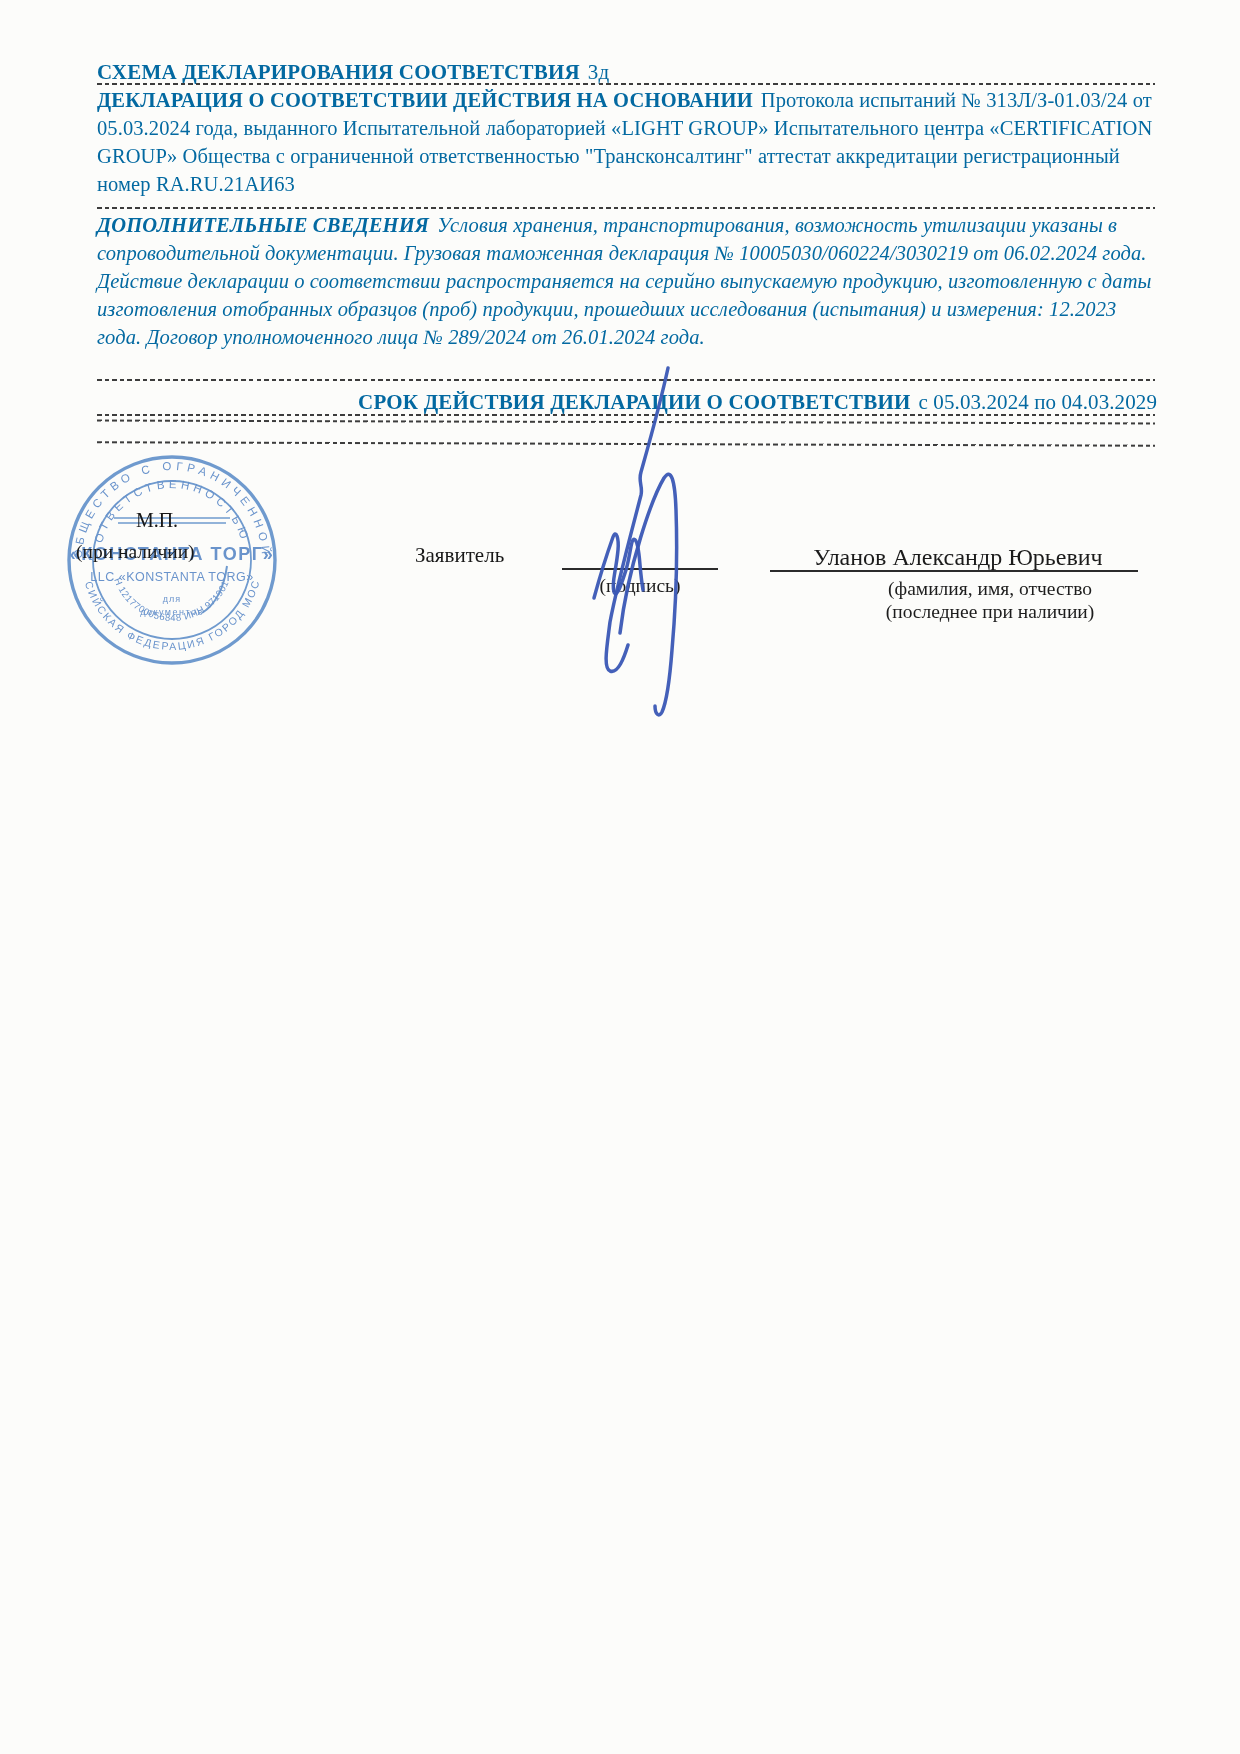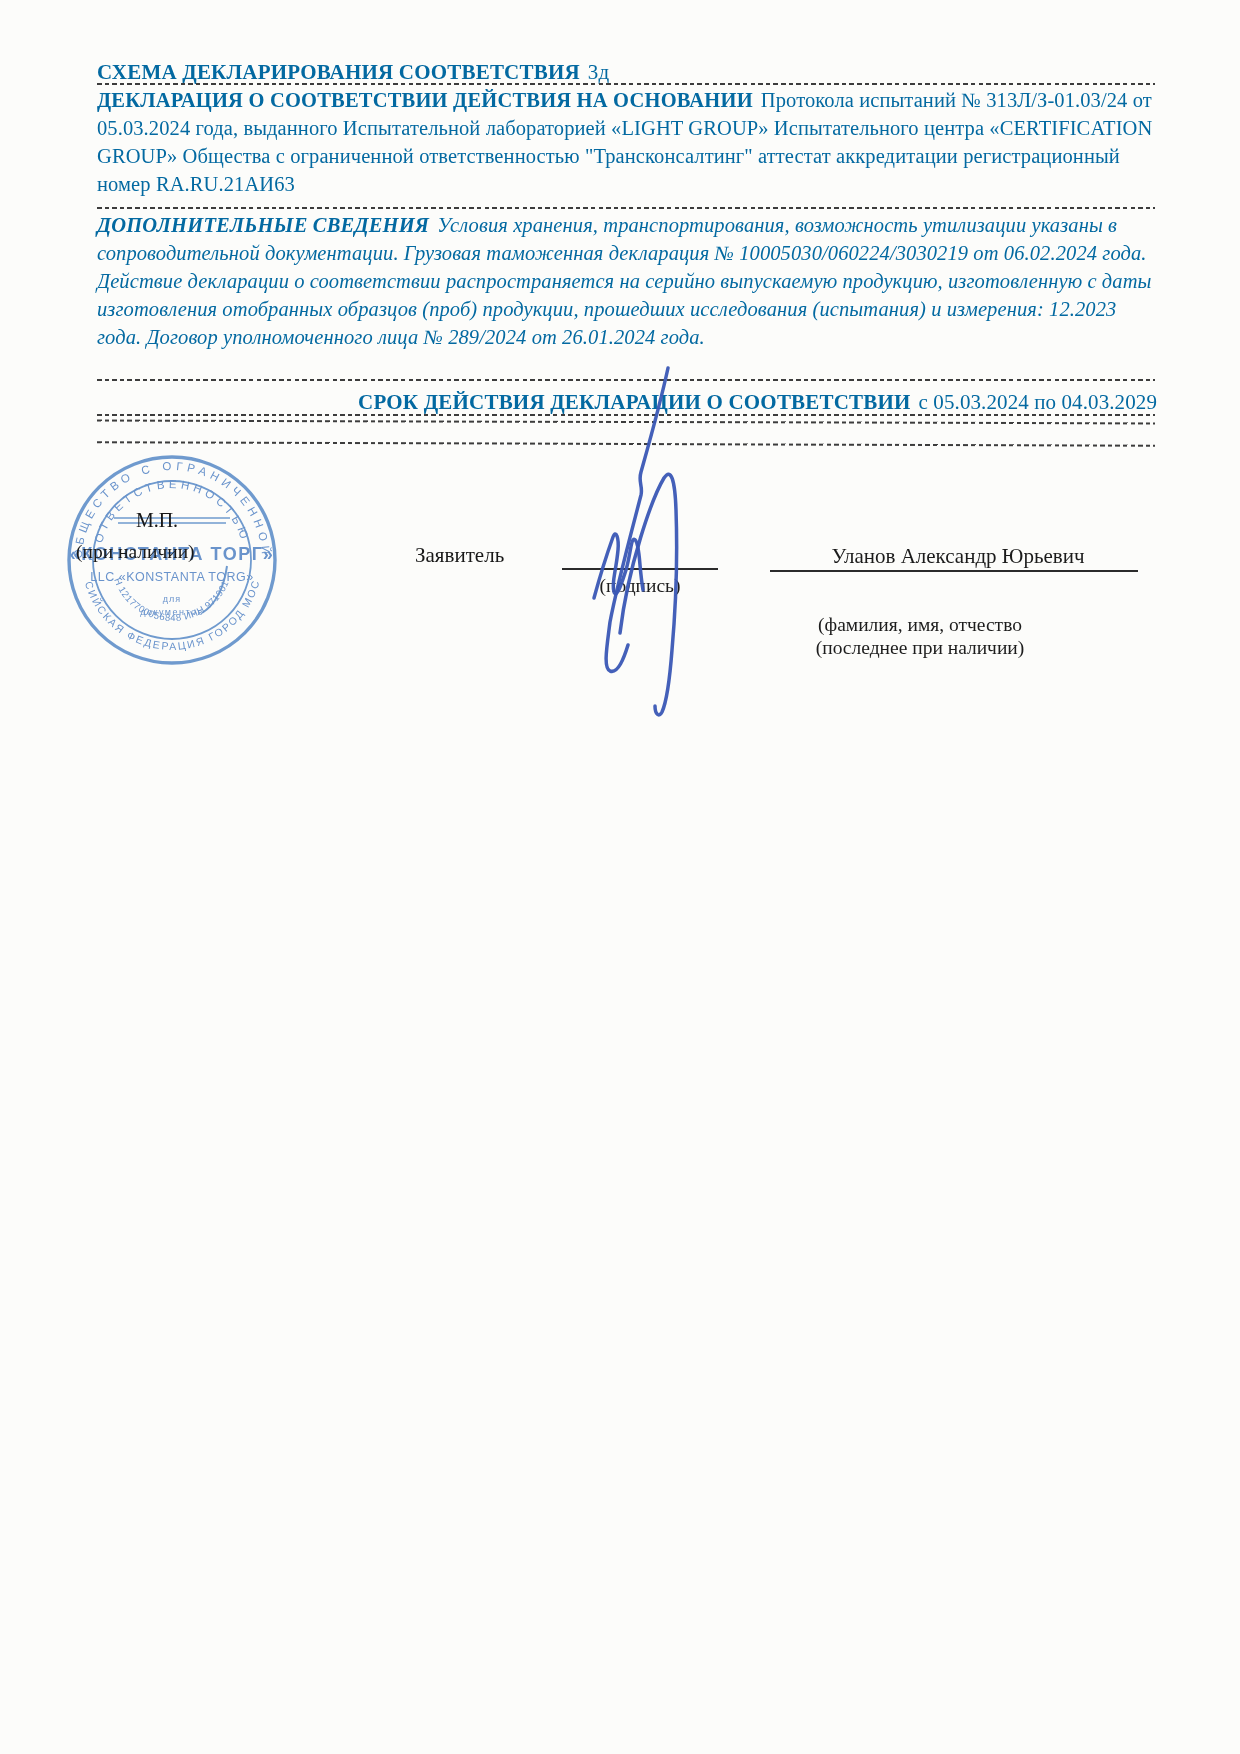--- a/index.html
+++ b/index.html
@@ -27,21 +27,21 @@
   }
   .lbl{font-weight:bold;margin-right:8px;letter-spacing:.2px;}
   .title-line{font-size:21px;}
   .title-line .lbl{font-size:21px;}
   .solid-line{position:absolute;height:2px;background:#2b2b2b;}
   .caption{
     position:absolute;text-align:center;
     font-size:19.5px;line-height:23px;color:#1d1d1d;
   }
   .name-text{
-    position:absolute;text-align:center;font-size:21px;color:#1b1b1b;
+    position:absolute;text-align:center;font-size:24px;color:#1b1b1b;
   }
   .black-note{position:absolute;color:#181818;text-align:center;}
   
   .stamp{position:absolute;left:64px;top:452px;width:216px;height:216px;opacity:.84;}
   .stamp text{fill:#4d7fc3;font-family:"Liberation Sans",sans-serif;}
   .stamp .ring{stroke:#5588c6;fill:none;}
   .sig-svg{position:absolute;left:578px;top:356px;width:110px;height:368px;}
   .sig-svg path{stroke:#3a57b5;fill:none;stroke-width:3.5;stroke-linecap:round;stroke-linejoin:round;opacity:.95;}
 </style>
 </head>
@@ -104,21 +104,21 @@
   <div class="black-note" style="left:117px;top:509px;width:80px;text-align:center;font-size:20px;">М.П.</div>
   <div class="black-note" style="left:76px;top:541px;width:150px;text-align:left;font-size:19.5px;">(при наличии)</div>
 
   <div class="black-note" style="left:415px;top:543px;font-size:21px;">Заявитель</div>
 
   <div class="solid-line" style="left:562px;top:568px;width:156px;"></div>
   <div class="caption" style="left:560px;top:574px;width:160px;">(подпись)</div>
 
   <div class="name-text" style="left:778px;top:544px;width:360px;">Уланов Александр Юрьевич</div>
   <div class="solid-line" style="left:770px;top:570px;width:368px;"></div>
-  <div class="caption" style="left:736px;top:577px;width:368px;margin-top:36px;">
+  <div class="caption" style="left:806px;top:577px;width:368px;">
     <span>(фамилия, имя, отчество</span><br>
     <span>(последнее при наличии)</span>
   </div>
 
   <svg class="sig-svg" viewBox="0 0 110 368">
     <path d="M 90,12 C 82,49 72,84 63,116 C 60,126 65,130 63,139 C 54,174 39,229 32,266 C 29,290 25,312 32,315 C 40,318 46,302 50,289"></path>
     <path d="M 42,277 C 50,210 74,142 86,122 C 93,111 97,124 98,154 C 100,210 97,260 94,294 C 92,320 89,345 84,356 C 81,362 77,358 77,350"></path>
     <path d="M 16,242 C 22,220 30,195 35,181 C 38,173 41,182 40,194 C 38,216 33,228 36,236 C 39,243 44,226 48,214 C 52,200 53,186 55,184 C 59,180 61,196 62,209 C 63,220 64,228 65,234"></path>
   </svg>
 

